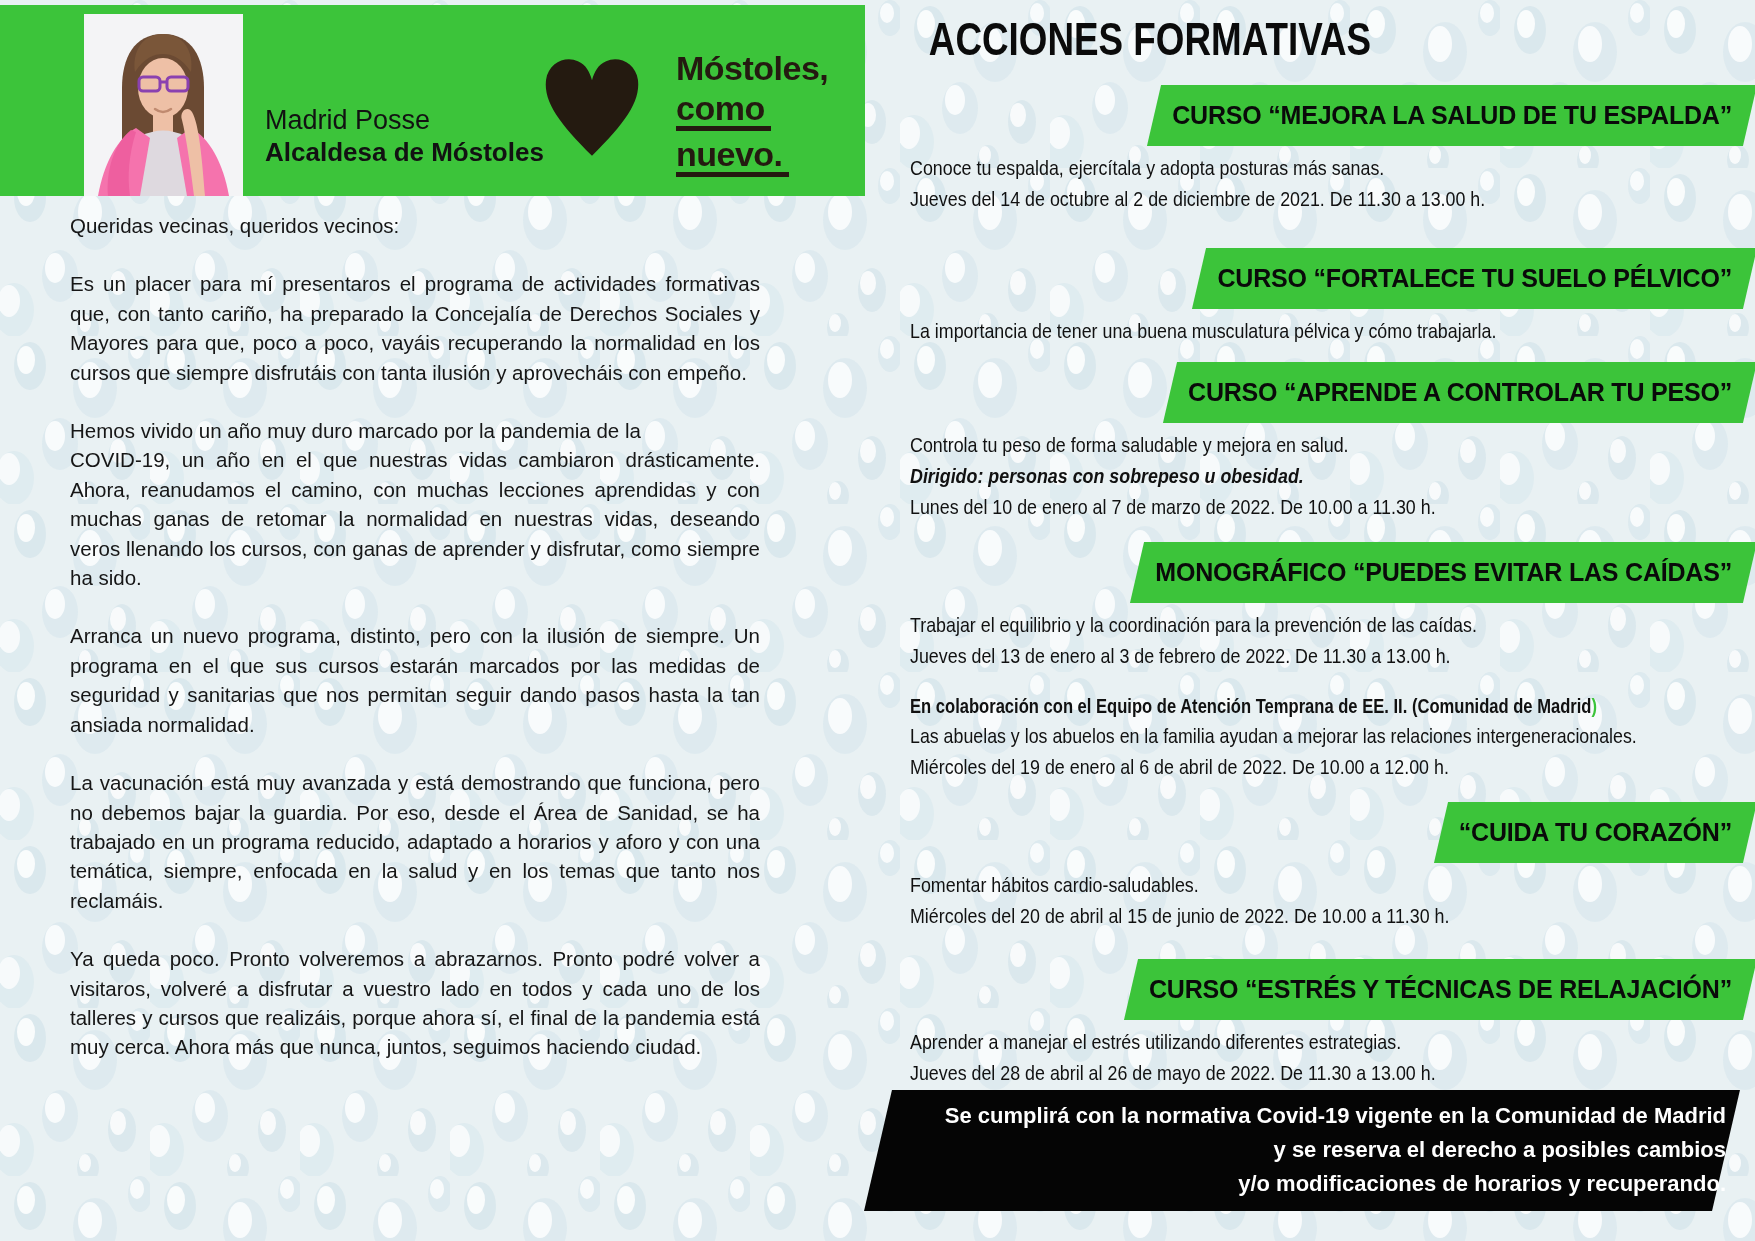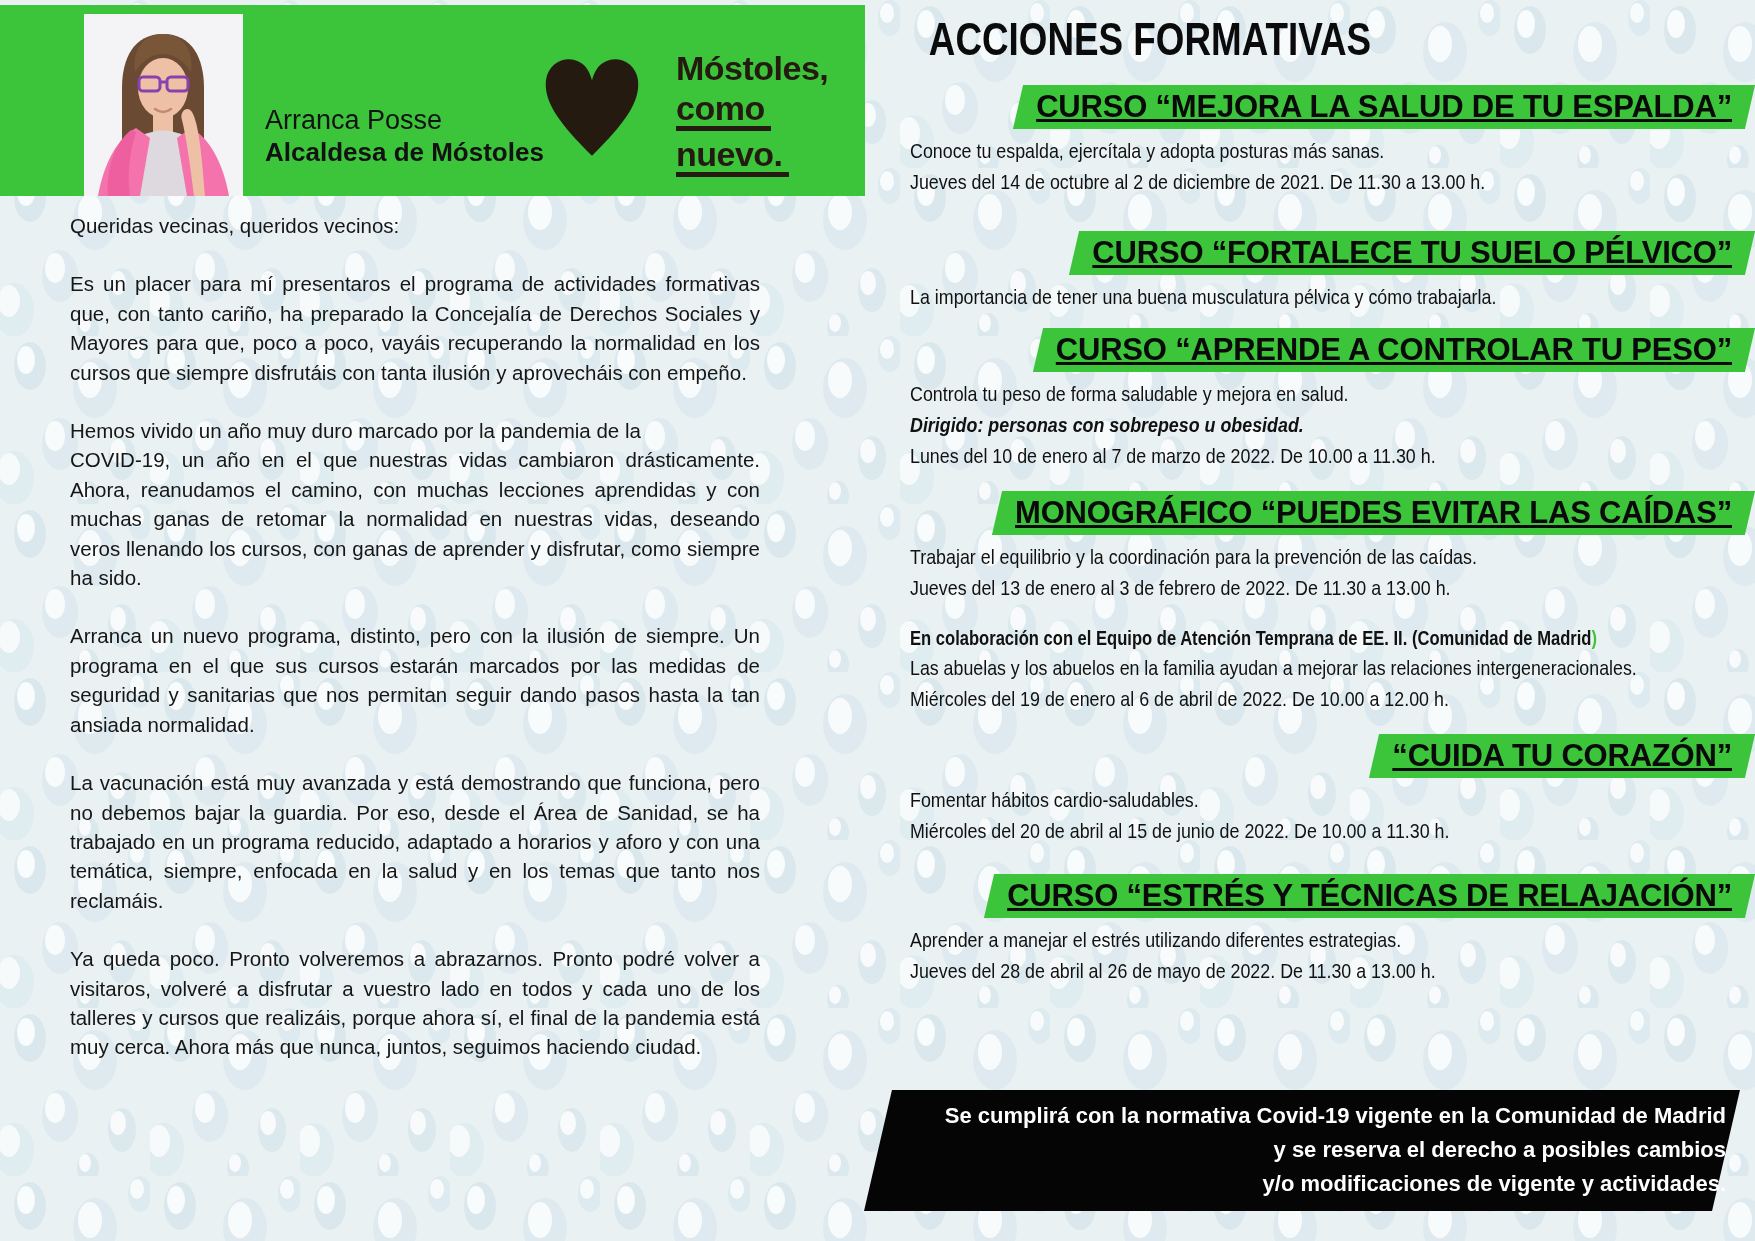--- a/index.html
+++ b/index.html
@@ -29,22 +29,22 @@
   .rcol-title{width:600px; transform:scaleX(.8); transform-origin:0 50%;
               text-align:center; font-size:46px; font-weight:800; letter-spacing:0px;
               line-height:48px; margin:0 0 22px 0; color:#0b0b0b; white-space:nowrap;}
   .course{margin:0 0 20px 0;}
   .course:nth-of-type(1){margin-bottom:34px;}
   .course:nth-of-type(2){margin-bottom:16px;}
   .course:nth-of-type(4){margin-bottom:21px;}
   .course:nth-of-type(6){margin-bottom:28px;}
   .course:nth-of-type(7){margin-bottom:0;}
   .banner-row{text-align:right; margin:0 0 6px 0;}
-  .banner{position:relative; display:inline-block; padding:4px 18px;
-          font-weight:700; font-size:31px; letter-spacing:-0.2px; color:#0a0a0a; white-space:nowrap;text-decoration:underline;}
+  .banner{position:relative; display:inline-block; padding:16px 18px;
+          font-weight:700; font-size:25px; letter-spacing:-0.2px; color:#0a0a0a; white-space:nowrap;}
   .banner::before{content:""; position:absolute; inset:0; background:var(--green,#3cc43a);
           transform:skewX(-13deg);}
   .banner .banner-text{position:relative;}
   .line{font-size:21px; line-height:31px;}
   .line .cond{display:inline-block; transform:scaleX(.85); transform-origin:0 50%; white-space:nowrap;}
   .line.justify .cond{display:block; width:118%; white-space:normal; text-align:justify; transform:scaleX(.847); transform-origin:0 0;}
   .line.bold-italic .cond{font-weight:700; font-style:italic;}
   .line.small-bold{line-height:27px;}
   .line.small-bold .cond{font-weight:700; font-size:19.5px;}
   .green-suffix{color:var(--green,#3cc43a);}
@@ -99,21 +99,21 @@
         <path d="M71 95 Q79 101 87 95" stroke="#c08a70" stroke-width="2.5" fill="none" stroke-linecap="round"></path>
         <rect x="69" y="100" width="20" height="18" fill="#eec0a6"></rect>
         <path d="M54 182 L57 122 Q79 111 101 122 L104 182 Z" fill="#ded9df"></path>
         <path d="M14 182 C20 148 34 124 52 114 L66 124 L56 182 Z" fill="#f573ad"></path>
         <path d="M145 182 C139 148 125 124 107 114 L93 124 L103 182 Z" fill="#f573ad"></path>
         <path d="M24 182 L46 182 C43 162 45 140 52 118 L47 116 C30 130 22 156 24 182 Z" fill="#ee5f9f"></path>
         <path d="M110 182 C106 150 102 122 98 106 C95 97 104 91 108 98 C115 110 118 144 121 182 Z" fill="#eec0a6"></path>
       </svg>
     </div>
     <div class="name-block">
-      <div class="name">Arranca Posse</div>
+      <div class="name">Madrid Posse</div>
       <div class="role">Alcaldesa de Móstoles</div>
     </div>
     <svg class="heart" viewBox="0 0 100 100">
       <path d="M50 93 C23 66 9 48 11 29 C13 14 28 8 38 13 C45 16 48 22 50 29 C52 22 55 16 62 13 C72 8 87 14 89 29 C91 48 77 66 50 93 Z" fill="#241a10"></path>
     </svg>
     <div class="logo-text">
       <div>Móstoles,</div>
       <div><span class="u">como</span></div>
       <div><span class="u">nuevo.</span></div>
     </div>
@@ -211,16 +211,16 @@
             <div class="line normal"><span class="cond">Aprender a manejar el estrés utilizando diferentes estrategias.</span></div>
             <div class="line normal"><span class="cond">Jueves del 28 de abril al 26 de mayo de 2022. De 11.30 a 13.00 h.</span></div>
           </div>
   </section>
 </div>
   </div>
 
   <div class="notice" id="notice">
       <div class="nline">Se cumplirá con la normativa Covid-19 vigente en la Comunidad de Madrid</div>
       <div class="nline">y se reserva el derecho a posibles cambios</div>
-      <div class="nline">y/o modificaciones de vigente y actividades.</div>
+      <div class="nline">y/o modificaciones de horarios y recuperando.</div>
     </div>
 
 </div>
 
 </body></html>

